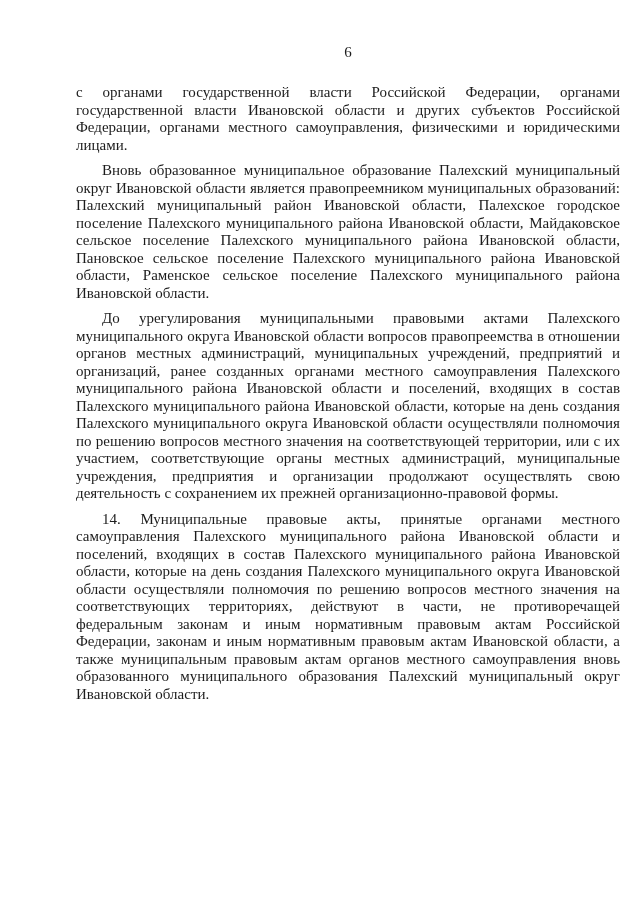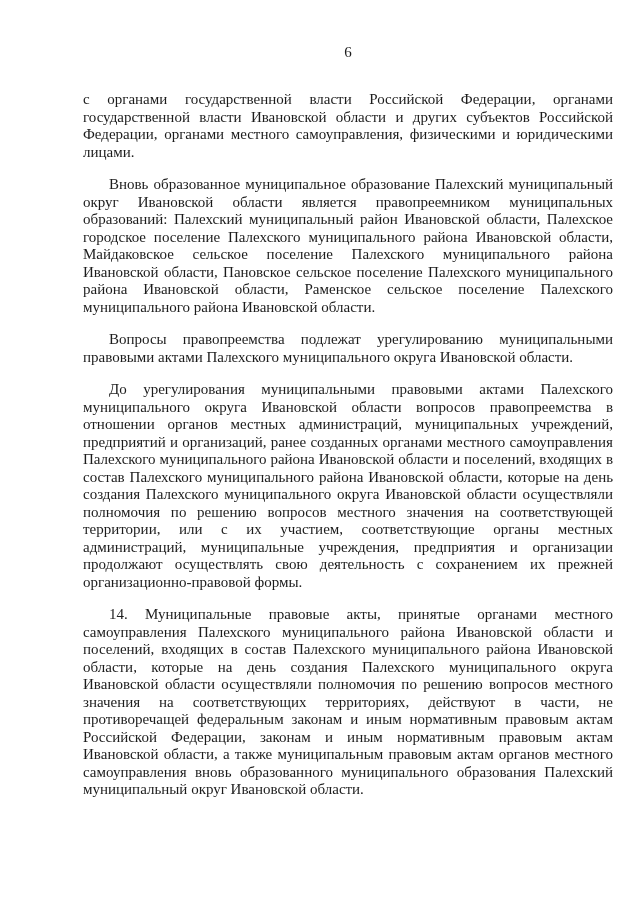--- a/index.html
+++ b/index.html
@@ -28,36 +28,35 @@
   .content {
     position: absolute;
     top: 76px;
     left: 68px;
     width: 560px;
     font-size: 15px;
     line-height: 17.5px;
     text-align: justify;
   }
   .content p {
-    margin: 15px;
+    margin: 8px;
     padding: 0;
     text-indent: 26px;
   }
   .content p.no-indent {
     text-indent: 0;
   }
   .content p.justify-last {
     text-align-last: justify;
   }
 </style>
 </head>
 <body>
 
 <div class="page">
   <div class="page-number">6</div>
   <div class="content">
     <p class="no-indent">с органами государственной власти Российской Федерации, органами государственной власти Ивановской области и других субъектов Российской Федерации, органами местного самоуправления, физическими и юридическими лицами.</p>
     <p>Вновь образованное муниципальное образование Палехский муниципальный округ Ивановской области является правопреемником муниципальных образований: Палехский муниципальный район Ивановской области, Палехское городское поселение Палехского муниципального района Ивановской области, Майдаковское сельское поселение Палехского муниципального района Ивановской области, Пановское сельское поселение Палехского муниципального района Ивановской области, Раменское сельское поселение Палехского муниципального района Ивановской области.</p>
-    <p>Вопросы правопреемства подлежат урегулированию муниципальными правовыми актами Палехского муниципального округа Ивановской области.</p>
     <p>До урегулирования муниципальными правовыми актами Палехского муниципального округа Ивановской области вопросов правопреемства в отношении органов местных администраций, муниципальных учреждений, предприятий и организаций, ранее созданных органами местного самоуправления Палехского муниципального района Ивановской области и поселений, входящих в состав Палехского муниципального района Ивановской области, которые на день создания Палехского муниципального округа Ивановской области осуществляли полномочия по решению вопросов местного значения на соответствующей территории, или с их участием, соответствующие органы местных администраций, муниципальные учреждения, предприятия и организации продолжают осуществлять свою деятельность с сохранением их прежней организационно-правовой формы.</p>
     <p>14. Муниципальные правовые акты, принятые органами местного самоуправления Палехского муниципального района Ивановской области и поселений, входящих в состав Палехского муниципального района Ивановской области, которые на день создания Палехского муниципального округа Ивановской области осуществляли полномочия по решению вопросов местного значения на соответствующих территориях, действуют в части, не противоречащей федеральным законам и иным нормативным правовым актам Российской Федерации, законам и иным нормативным правовым актам Ивановской области, а также муниципальным правовым актам органов местного самоуправления вновь образованного муниципального образования Палехский муниципальный округ Ивановской области.</p>
   </div>
 </div>
 
 </body></html>

